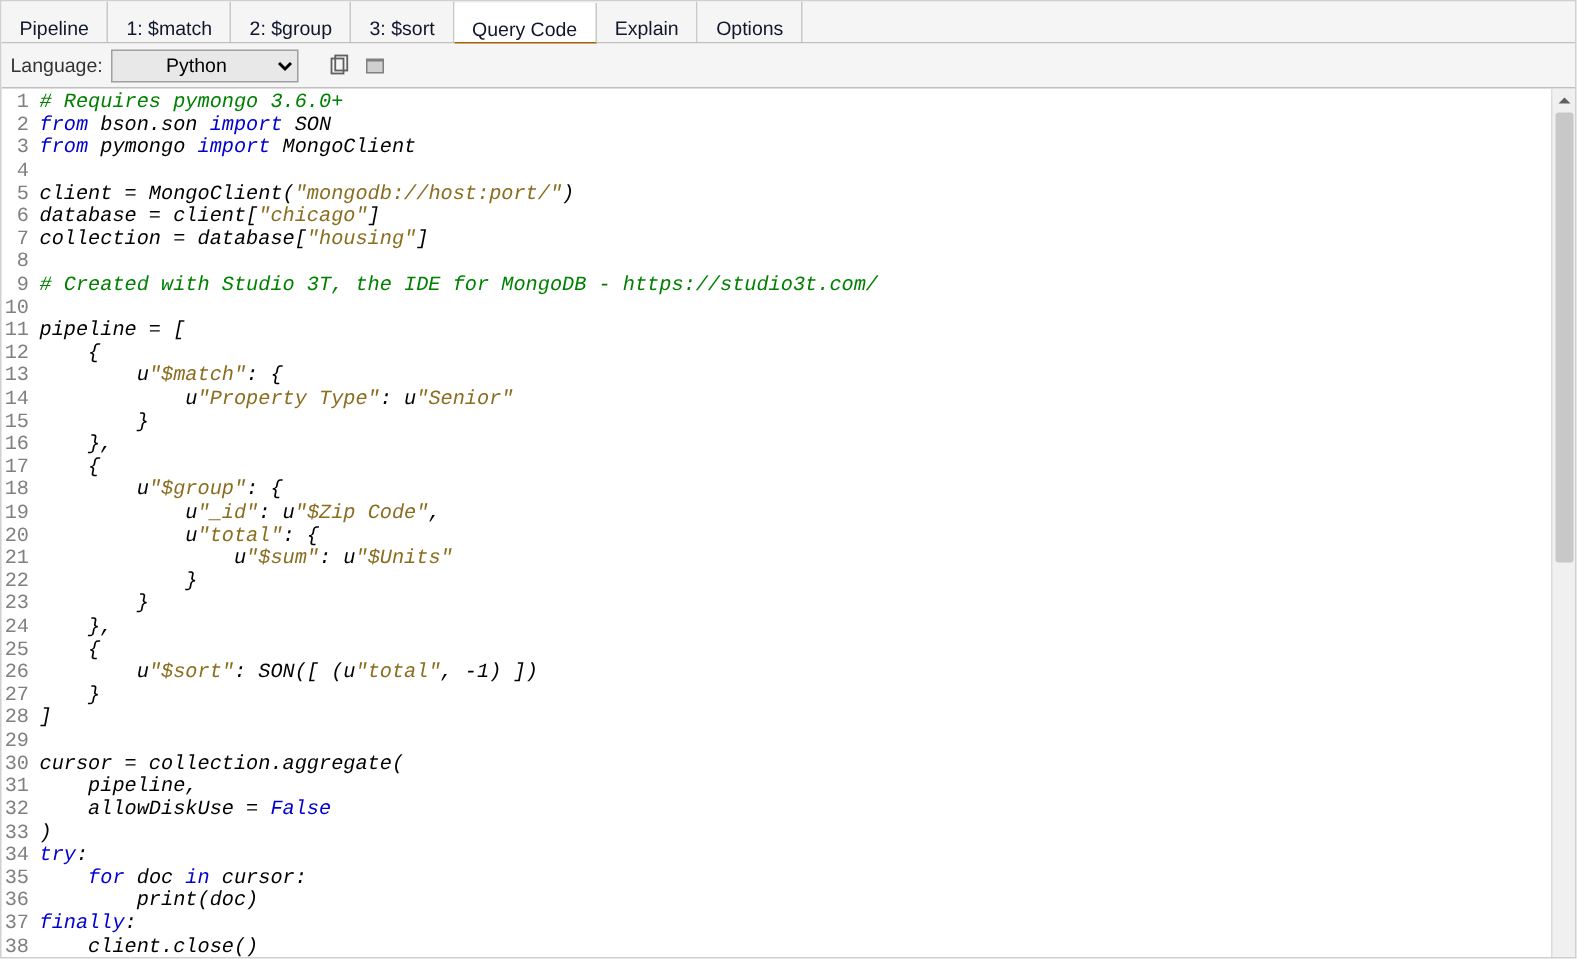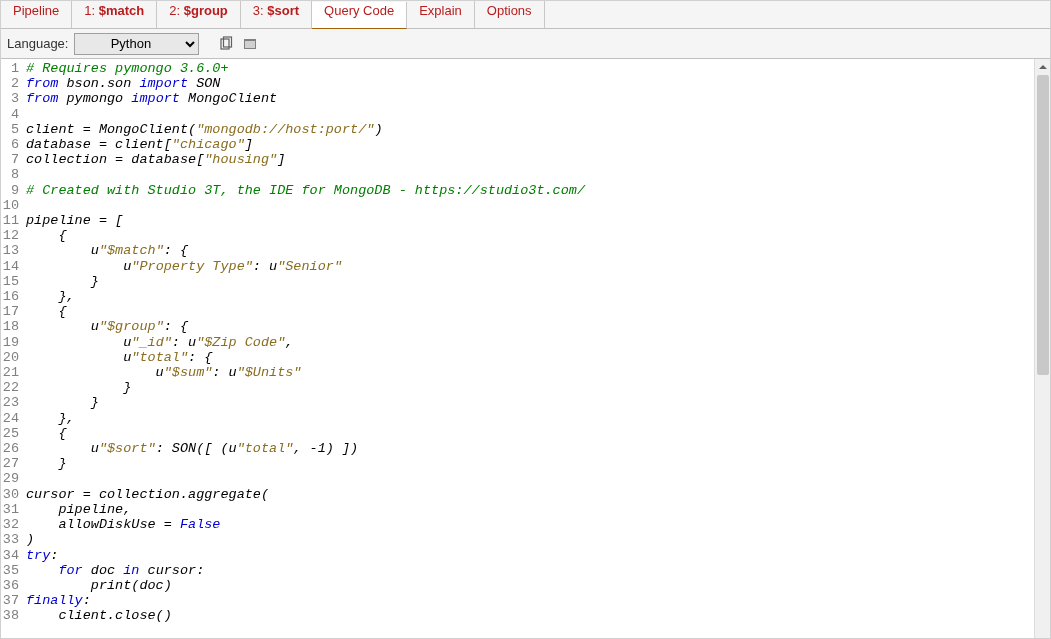--- a/index.html
+++ b/index.html
@@ -19,32 +19,32 @@
     background: #f5f5f5;
     border-bottom: 1px solid #c0c0c0;
     height: 28px;
     align-items: stretch;
   }
   .tab {
     padding: 10px 12px;
     border-right: 1px solid #c8c8c8;
     cursor: pointer;
     background: #f5f5f5;
-    color: #b91c1c;
+    color: #0f172a;
     white-space: pre;
     display:flex;
-    align-items:flex-end;
+    align-items:flex-start;
   }
   .tab.active {
     background: #fff;
     border-bottom: 1px solid #a16207;
     position: relative;
     top: 1px;
   }
-  .tab b { font-weight: bold; }
+  .tab b { font-weight: normal; }
 
   .toolbar {
     display: flex;
     align-items: center;
     gap: 6px;
     padding: 4px 6px;
     background: #f5f5f5;
     border-bottom: 1px solid #c0c0c0;
     height: 30px;
   }
@@ -183,20 +183,21 @@
         <div class="line"><span class="gutter">18</span><span class="codecell"><span>        u</span><span class="c-str">"$group"</span><span>: {</span></span></div>
         <div class="line"><span class="gutter">19</span><span class="codecell"><span>            u</span><span class="c-str">"_id"</span><span>: u</span><span class="c-str">"$Zip Code"</span><span>,</span></span></div>
         <div class="line"><span class="gutter">20</span><span class="codecell"><span>            u</span><span class="c-str">"total"</span><span>: {</span></span></div>
         <div class="line"><span class="gutter">21</span><span class="codecell"><span>                u</span><span class="c-str">"$sum"</span><span>: u</span><span class="c-str">"$Units"</span></span></div>
         <div class="line"><span class="gutter">22</span><span class="codecell"><span>            }</span></span></div>
         <div class="line"><span class="gutter">23</span><span class="codecell"><span>        }</span></span></div>
         <div class="line"><span class="gutter">24</span><span class="codecell"><span>    },</span></span></div>
         <div class="line"><span class="gutter">25</span><span class="codecell"><span>    {</span></span></div>
         <div class="line"><span class="gutter">26</span><span class="codecell"><span>        u</span><span class="c-str">"$sort"</span><span>: SON([ (u</span><span class="c-str">"total"</span><span>, -1) ])</span></span></div>
         <div class="line"><span class="gutter">27</span><span class="codecell"><span>    }</span></span></div>
+        <div class="line"><span class="gutter">28</span><span class="codecell"><span>]</span></span></div>
         <div class="line"><span class="gutter">29</span><span class="codecell"> </span></div>
         <div class="line"><span class="gutter">30</span><span class="codecell"><span>cursor = collection.aggregate(</span></span></div>
         <div class="line"><span class="gutter">31</span><span class="codecell"><span>    pipeline,</span></span></div>
         <div class="line"><span class="gutter">32</span><span class="codecell"><span>    allowDiskUse = </span><span class="c-bool">False</span></span></div>
         <div class="line"><span class="gutter">33</span><span class="codecell"><span>)</span></span></div>
         <div class="line"><span class="gutter">34</span><span class="codecell"><span class="c-kw">try</span><span>:</span></span></div>
         <div class="line"><span class="gutter">35</span><span class="codecell"><span>    </span><span class="c-kw">for</span><span> doc </span><span class="c-kw">in</span><span> cursor:</span></span></div>
         <div class="line"><span class="gutter">36</span><span class="codecell"><span>        print(doc)</span></span></div>
         <div class="line"><span class="gutter">37</span><span class="codecell"><span class="c-kw">finally</span><span>:</span></span></div>
         <div class="line"><span class="gutter">38</span><span class="codecell"><span>    client.close()</span></span></div>

